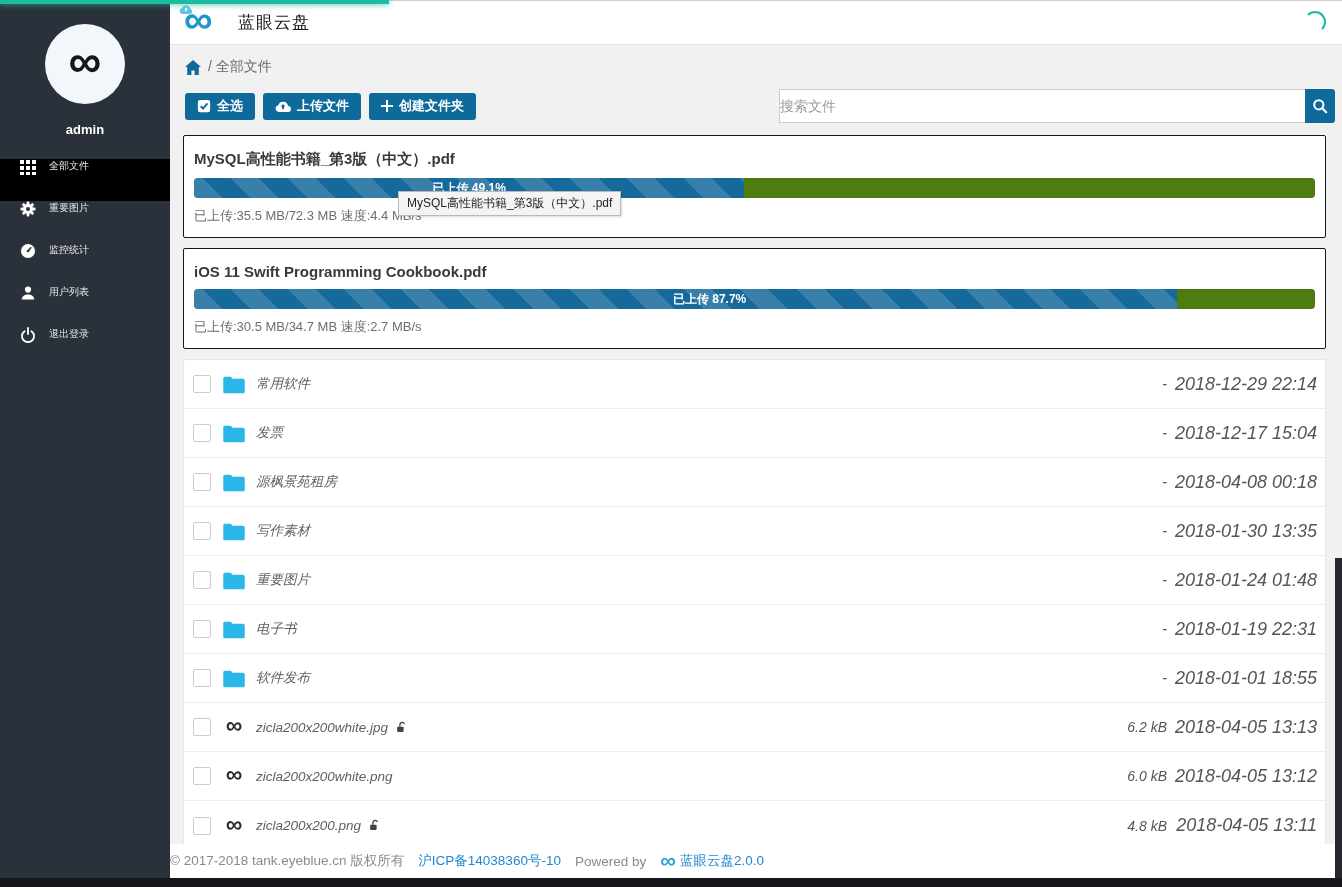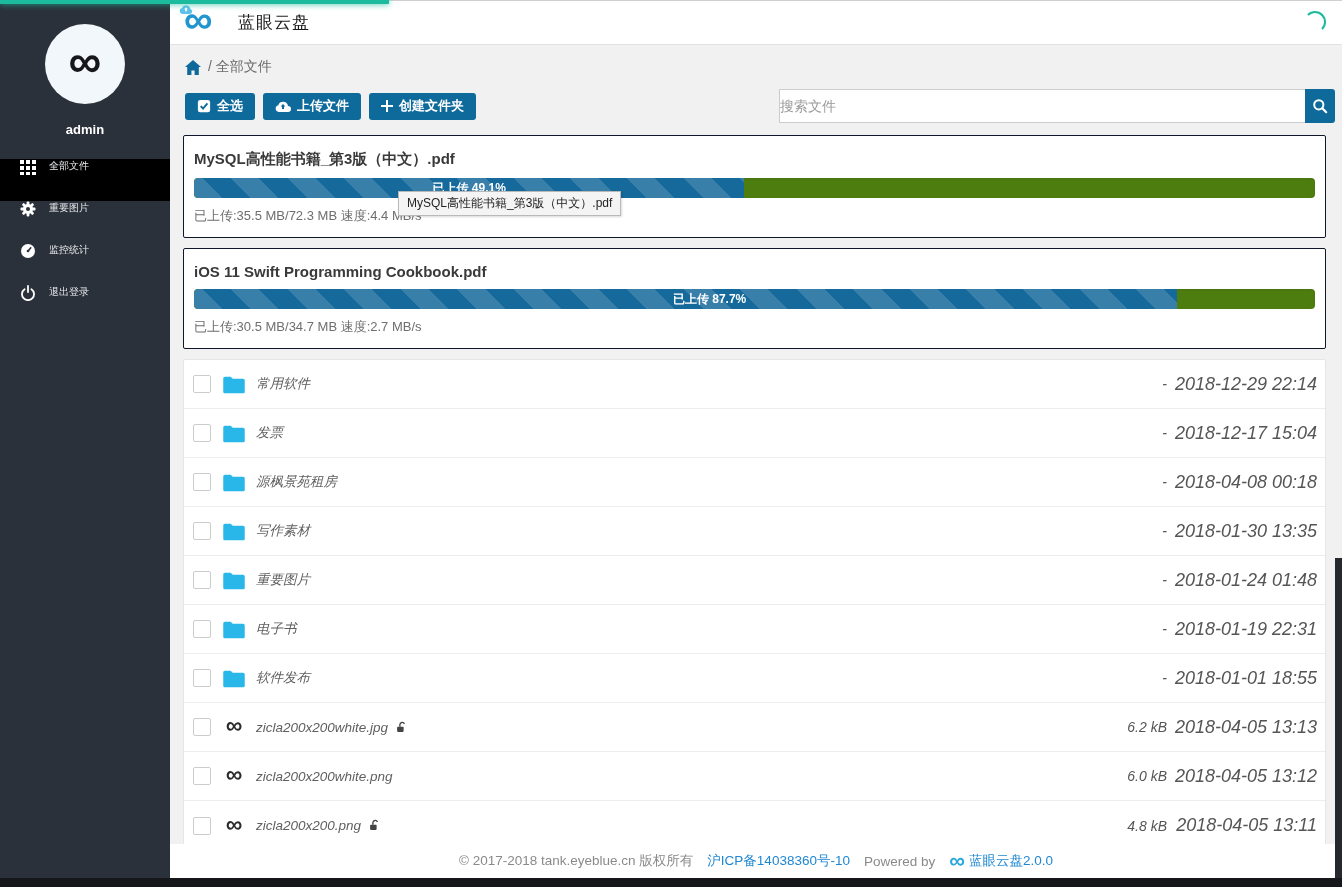--- a/index.html
+++ b/index.html
@@ -77,21 +77,21 @@
   .ficon { width:26px; display:flex; justify-content:center; margin-right:9px; flex:0 0 26px; }
   .file-inf { font-size:23px; font-weight:bold; color:#2b2b2b; line-height:20px; transform:translateY(-2px); }
   .fname { font-size:13.5px; color:#5f5f5f; }
   .lock { margin-left:7px; display:inline-flex; }
   .fgrow { flex:1; }
   .fsize { width:110px; text-align:right; font-size:14px; color:#555; }
   .fdate { width:150px; text-align:right; font-size:18px; color:#555; padding-right:0; }
 
   
   .footer { position:absolute; left:0; right:0; bottom:9px; height:34px; background:#fff;
-    display:flex; align-items:center; justify-content:center; gap:14px; font-size:13.5px; color:#8a8a8a; }
+    display:flex; align-items:center; justify-content:flex-start; gap:14px; font-size:13.5px; color:#8a8a8a; }
   .footer a { color:#1f87d2; text-decoration:none; cursor:pointer; }
   .footer .brand-group { display:flex; align-items:center; gap:4px; }
   .footer .inf { font-size:22px; font-weight:bold; color:#2aa7dc; line-height:14px; }
 </style>
 </head>
 <body>
 
 <div class="sidebar">
   <div class="avatar-wrap">
     <div class="avatar">
@@ -131,20 +131,27 @@
     </div>
     <div class="menu-item">
       <svg class="micon" viewBox="0 0 16 16">
         <circle cx="8" cy="8" r="7" fill="#fff"></circle>
         <rect x="7.3" y="3" width="1.6" height="6" rx="0.8" fill="#2b313a" transform="rotate(40 8 8)"></rect>
         <circle cx="8" cy="8" r="1.3" fill="#2b313a"></circle>
       </svg>
       <span>监控统计</span>
     </div>
     <div class="menu-item">
+      <svg class="micon" viewBox="0 0 16 16">
+        <circle cx="8" cy="4.6" r="3.1" fill="#fff"></circle>
+        <path d="M1.8 14.5c0-3.4 2.8-5 6.2-5s6.2 1.6 6.2 5z" fill="#fff"></path>
+      </svg>
+      <span>用户列表</span>
+    </div>
+    <div class="menu-item">
       <svg class="micon" viewBox="0 0 16 16" fill="none">
         <path d="M4.6 4.2a6 6 0 1 0 6.8 0" stroke="#fff" stroke-width="1.8" stroke-linecap="round"></path>
         <line x1="8" y1="1" x2="8" y2="7" stroke="#fff" stroke-width="1.8" stroke-linecap="round"></line>
       </svg>
       <span>退出登录</span>
     </div>
   </div>
 </div>
 
 <div class="main">

